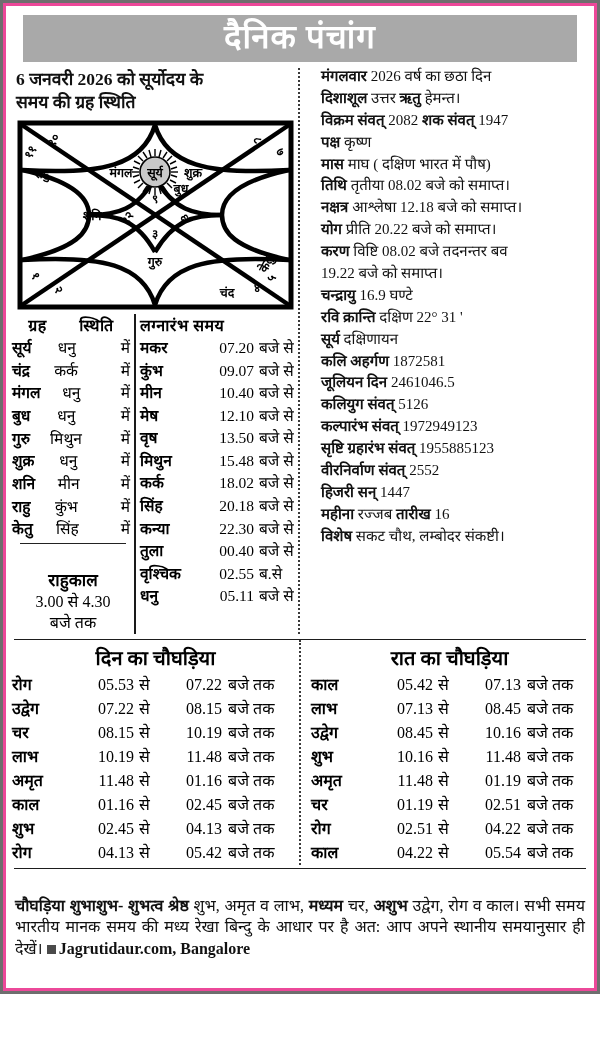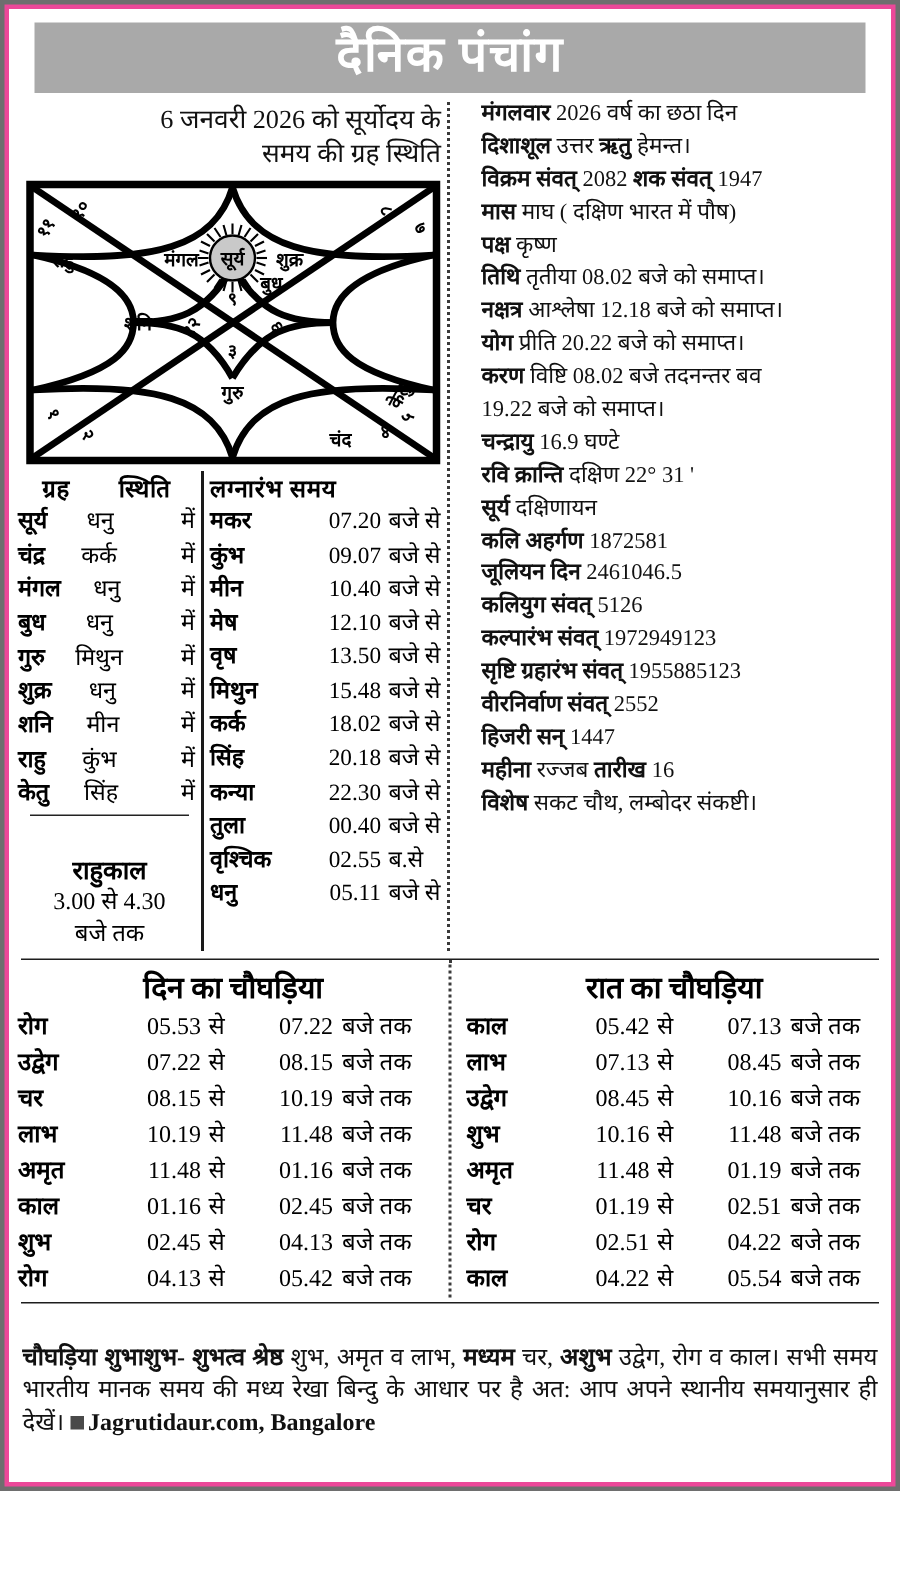--- a/index.html
+++ b/index.html
@@ -39,23 +39,23 @@
   .col-right { flex: 1; padding-left: 9px; }
   .vdivider {
     width: 0px;
     border-left: 2px dotted #3a3a3a;
     margin: 2px 0 0 0;
     align-self: stretch;
   }
 
   
   .lhead {
-    text-align: right;
+    text-align: left;
     font-size: 17.5px;
-    font-weight: 400;
+    font-weight: 700;
     line-height: 1.32;
     padding: 2px 4px 0 4px;
     color: #111;
   }
 
   
   .kundali-wrap { padding: 6px 3px 0 5px; }
   .kundali { display: block; width: 277px; height: 190px; }
 
   
@@ -367,22 +367,22 @@
       </div>
     </div>
 
     <div class="vdivider"></div>
 
     <div class="col-right">
       <div id="fact-rows">
             <div class="fact"><b>मंगलवार</b> <span class="v">2026 वर्ष का छठा दिन</span></div>
             <div class="fact"><b>दिशाशूल</b> <span class="v">उत्तर</span> <b>ऋतु</b> <span class="v">हेमन्त।</span></div>
             <div class="fact"><b>विक्रम संवत्</b> <span class="v">2082</span> <b>शक संवत्</b> <span class="v">1947</span></div>
+            <div class="fact"><b>पक्ष</b> <span class="v">कृष्ण</span></div>
             <div class="fact"><b>मास</b> <span class="v">माघ ( दक्षिण भारत में पौष)</span></div>
-            <div class="fact"><b>पक्ष</b> <span class="v">कृष्ण</span></div>
             <div class="fact"><b>तिथि</b> <span class="v">तृतीया 08.02 बजे को समाप्त।</span></div>
             <div class="fact"><b>नक्षत्र</b> <span class="v">आश्लेषा 12.18 बजे को समाप्त।</span></div>
             <div class="fact"><b>योग</b> <span class="v">प्रीति 20.22 बजे को समाप्त।</span></div>
             <div class="fact"><b>करण</b> <span class="v">विष्टि 08.02 बजे तदनन्तर बव</span></div>
             <div class="fact"><span class="v">19.22 बजे को समाप्त।</span></div>
             <div class="fact"><b>चन्द्रायु</b> <span class="v">16.9 घण्टे</span></div>
             <div class="fact"><b>रवि क्रान्ति</b> <span class="v">दक्षिण 22° 31 '</span></div>
             <div class="fact"><b>सूर्य</b> <span class="v">दक्षिणायन</span></div>
             <div class="fact"><b>कलि अहर्गण</b> <span class="v">1872581</span></div>
             <div class="fact"><b>जूलियन दिन</b> <span class="v">2461046.5</span></div>

